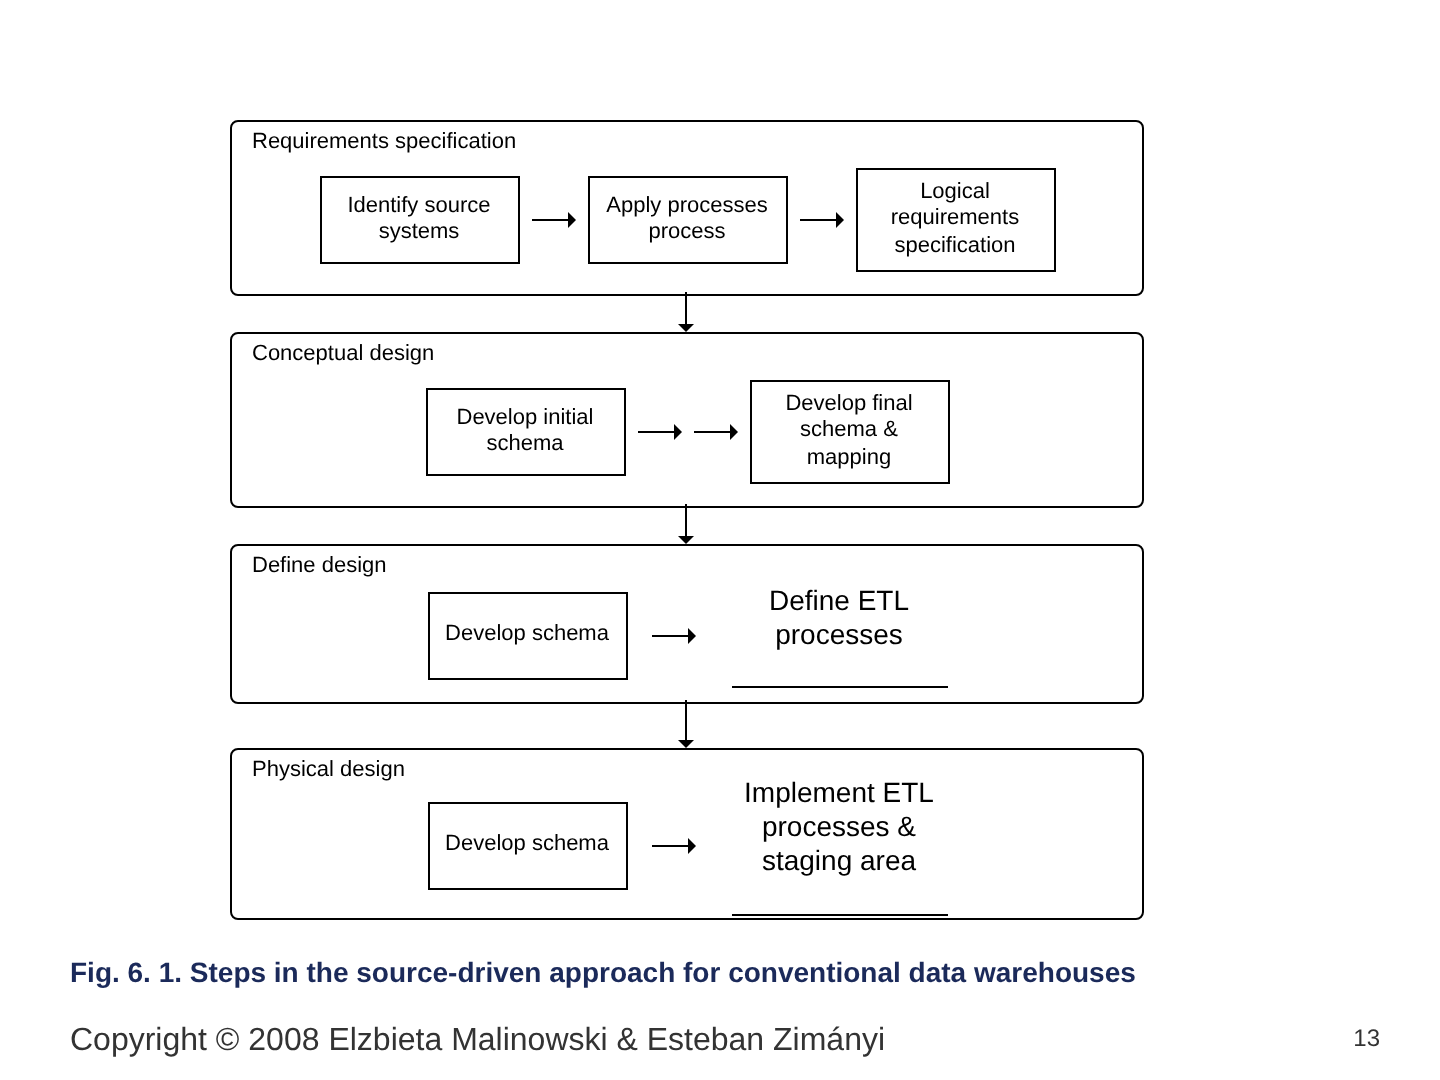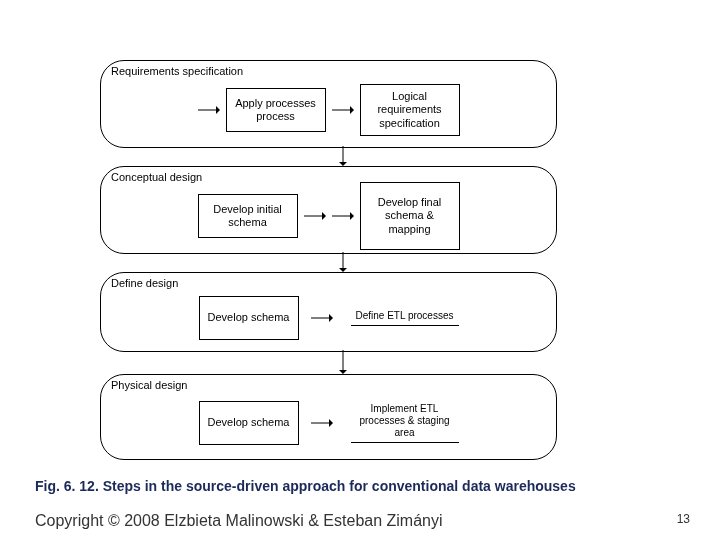--- a/index.html
+++ b/index.html
@@ -11,24 +11,24 @@
     background: #fff;
     position: relative;
   }
   .canvas {
     position: relative;
     width: 720px;
     height: 540px;
   }
   .phase {
     position: absolute;
-    left: 100px;
+    left: 115px;
     width: 455px;
     border: 1px solid #000;
-    border-radius: 24px;
+    border-radius: 4px;
     background: #fff;
   }
   .phase-label {
     position: absolute;
     top: 4px;
     left: 10px;
     font-size: 11px;
   }
   .phase-inner {
     display: flex;
@@ -47,26 +47,26 @@
     display: flex;
     align-items: center;
     justify-content: center;
     padding: 4px 6px;
     line-height: 1.2;
     width: 100px;
     height: 44px;
     box-sizing: border-box;
   }
   .step-nobox {
-    font-size: 10px;
+    font-size: 14px;
     text-align: center;
     width: 108px;
     line-height: 1.2;
     border-bottom: 1px solid #000;
-    padding-bottom: 3px;
+    padding-bottom: 18px;
     margin-left: 6px;
   }
   .h-arrow {
     width: 22px;
     height: 10px;
     display: flex;
     align-items: center;
     justify-content: center;
   }
   .h-arrow svg { display: block; }
@@ -102,20 +102,21 @@
   }
 </style>
 </head>
 <body>
 
 <div class="canvas">
 
   <div class="phase" style="top:60px;height:86px">
     <div class="phase-label">Requirements specification</div>
     <div class="phase-inner">
+      <div class="step-box">Identify source systems</div>
       <div class="h-arrow">
           <svg width="22" height="10">
             <line x1="0" y1="5" x2="18" y2="5" stroke="#000" stroke-width="1"></line>
             <polygon points="18,1 22,5 18,9" fill="#000"></polygon>
           </svg>
         </div>
       <div class="step-box">Apply processes process</div>
       <div class="h-arrow">
           <svg width="22" height="10">
             <line x1="0" y1="5" x2="18" y2="5" stroke="#000" stroke-width="1"></line>
@@ -142,21 +143,21 @@
             <line x1="0" y1="5" x2="18" y2="5" stroke="#000" stroke-width="1"></line>
             <polygon points="18,1 22,5 18,9" fill="#000"></polygon>
           </svg>
         </div>
       <div class="h-arrow">
           <svg width="22" height="10">
             <line x1="0" y1="5" x2="18" y2="5" stroke="#000" stroke-width="1"></line>
             <polygon points="18,1 22,5 18,9" fill="#000"></polygon>
           </svg>
         </div>
-      <div class="step-box" style="height:68px">Develop final schema &amp; mapping</div>
+      <div class="step-box" style="height:52px">Develop final schema &amp; mapping</div>
     </div>
   </div>
 
   <div class="v-arrow" style="top:252px;height:20px">
     <svg width="10" height="20">
         <line x1="5" y1="0" x2="5" y2="16" stroke="#000" stroke-width="1"></line>
         <polygon points="1,16 9,16 5,20" fill="#000"></polygon>
       </svg>
   </div>
 
@@ -188,16 +189,16 @@
       <div class="h-arrow">
           <svg width="22" height="10">
             <line x1="0" y1="5" x2="18" y2="5" stroke="#000" stroke-width="1"></line>
             <polygon points="18,1 22,5 18,9" fill="#000"></polygon>
           </svg>
         </div>
       <div class="step-nobox">Implement ETL processes &amp; staging area</div>
     </div>
   </div>
 
-  <div class="caption">Fig. 6. 12. Steps in the source-driven approach for conventional data warehouses</div>
+  <div class="caption">Fig. 6. 1. Steps in the source-driven approach for conventional data warehouses</div>
   <div class="copyright">Copyright © 2008 Elzbieta Malinowski &amp; Esteban Zimányi</div>
   <div class="pagenum">13</div>
 </div>
 
 </body></html>

